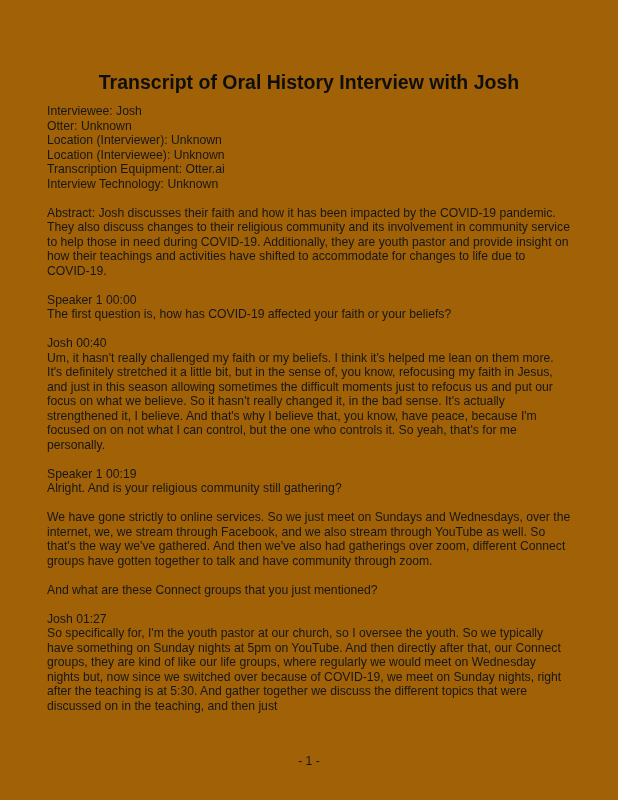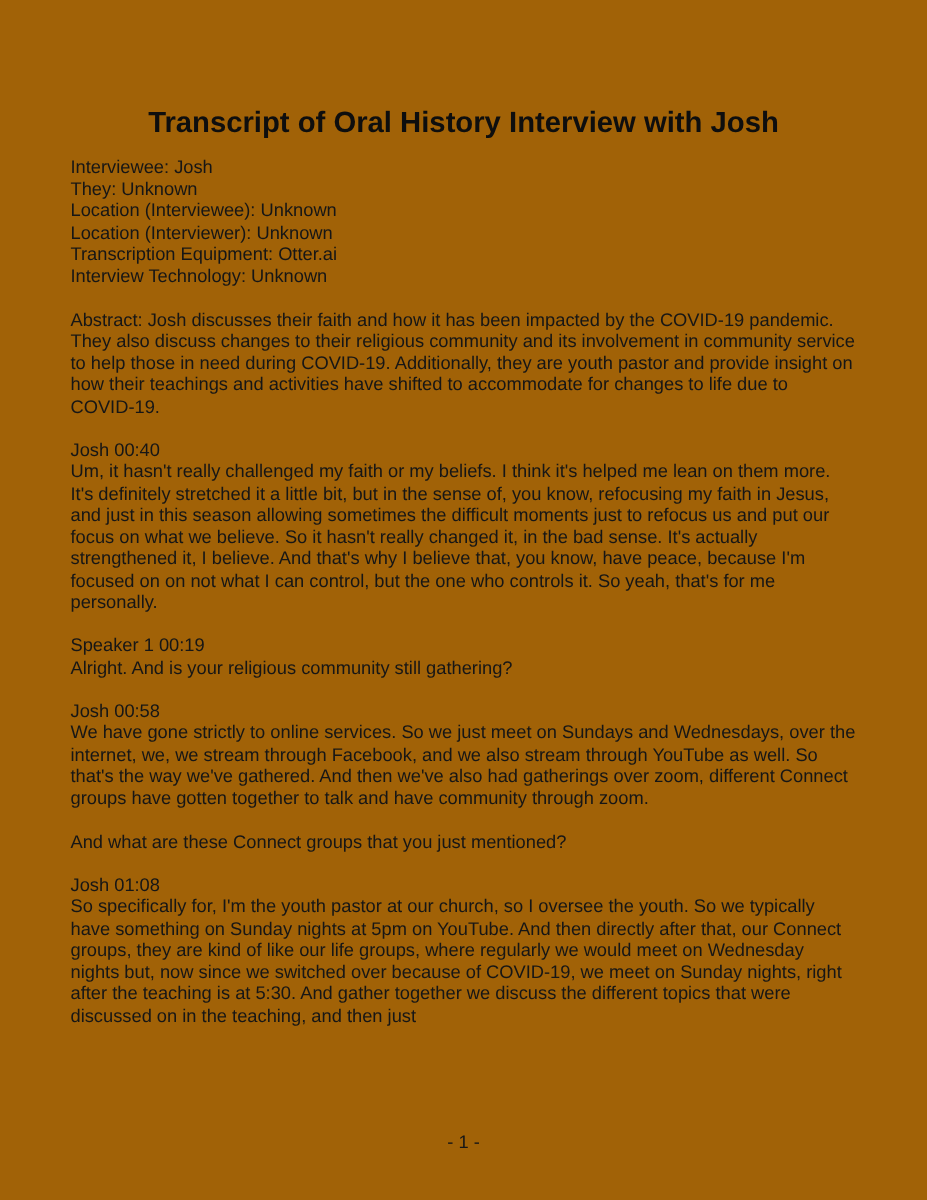--- a/index.html
+++ b/index.html
@@ -45,49 +45,52 @@
 </style>
 </head>
 <body>
 
 <div class="page">
 
   <h1 class="title">Transcript of Oral History Interview with Josh</h1>
 
   <div class="metadata">
     <p class="meta-line"><span class="b">Interviewee:</span> <span>Josh</span></p>
-    <p class="meta-line"><span class="b">They:</span> <span>Unknown</span></p>
+    <p class="meta-line"><span class="b">Otter:</span> <span>Unknown</span></p>
+    <p class="meta-line"><span class="b">Location (Interviewer):</span> <span>Unknown</span></p>
     <p class="meta-line"><span class="b">Location (Interviewee):</span> <span>Unknown</span></p>
-    <p class="meta-line"><span class="b">Location (Interviewer):</span> <span>Unknown</span></p>
     <p class="meta-line"><span class="b">Transcription Equipment:</span> <span>Otter.ai</span></p>
     <p class="meta-line"><span class="b">Interview Technology:</span> <span>Unknown</span></p>
   </div>
 
   <p class="abstract"><span class="b">Abstract:</span> <span>Josh discusses their faith and how it has been impacted by the COVID-19 pandemic. They also discuss changes to their religious community and its involvement in community service to help those in need during COVID-19. Additionally, they are youth pastor and provide insight on how their teachings and activities have shifted to accommodate for changes to life due to COVID-19.</span></p>
 
+  <div class="turn">
+    <p class="speaker-line"><span class="b">Speaker 1</span> <span>00:00</span></p>
+    <p class="utterance">The first question is, how has COVID-19 affected your faith or your beliefs?</p>
+  </div>
 
   <div class="turn">
     <p class="speaker-line"><span class="b">Josh</span> <span>00:40</span></p>
     <p class="utterance">Um, it hasn't really challenged my faith or my beliefs. I think it's helped me lean on them more. It's definitely stretched it a little bit, but in the sense of, you know, refocusing my faith in Jesus, and just in this season allowing sometimes the difficult moments just to refocus us and put our focus on what we believe. So it hasn't really changed it, in the bad sense. It's actually strengthened it, I believe. And that's why I believe that, you know, have peace, because I'm focused on on not what I can control, but the one who controls it. So yeah, that's for me personally.</p>
   </div>
 
   <div class="turn">
     <p class="speaker-line"><span class="b">Speaker 1</span> <span>00:19</span></p>
     <p class="utterance">Alright. And is your religious community still gathering?</p>
   </div>
 
   <div class="turn">
-    <p class="speaker-line"><span class="b">Josh</span> <span>00:58</span></p>
     <p class="utterance">We have gone strictly to online services. So we just meet on Sundays and Wednesdays, over the internet, we, we stream through Facebook, and we also stream through YouTube as well. So that's the way we've gathered. And then we've also had gatherings over zoom, different Connect groups have gotten together to talk and have community through zoom.</p>
   </div>
 
   <div class="turn">
     <p class="utterance">And what are these Connect groups that you just mentioned?</p>
   </div>
 
   <div class="turn">
-    <p class="speaker-line"><span class="b">Josh</span> <span>01:08</span></p>
+    <p class="speaker-line"><span class="b">Josh</span> <span>01:27</span></p>
     <p class="utterance">So specifically for, I'm the youth pastor at our church, so I oversee the youth. So we typically have something on Sunday nights at 5pm on YouTube. And then directly after that, our Connect groups, they are kind of like our life groups, where regularly we would meet on Wednesday nights but, now since we switched over because of COVID-19, we meet on Sunday nights, right after the teaching is at 5:30. And gather together we discuss the different topics that were discussed on in the teaching, and then just</p>
   </div>
 
   <div class="page-number">- 1 -</div>
 
 </div>
 
 </body></html>

